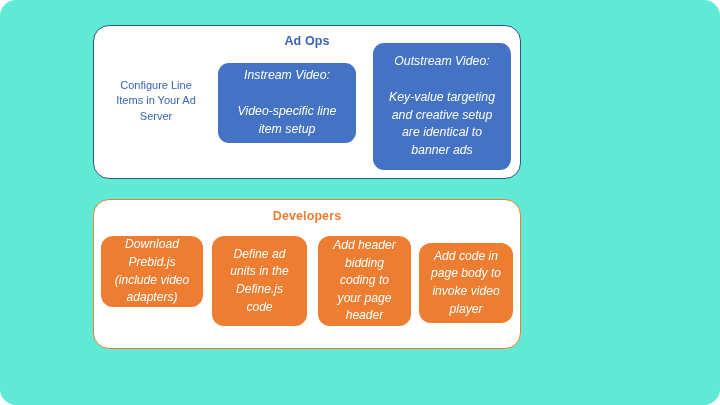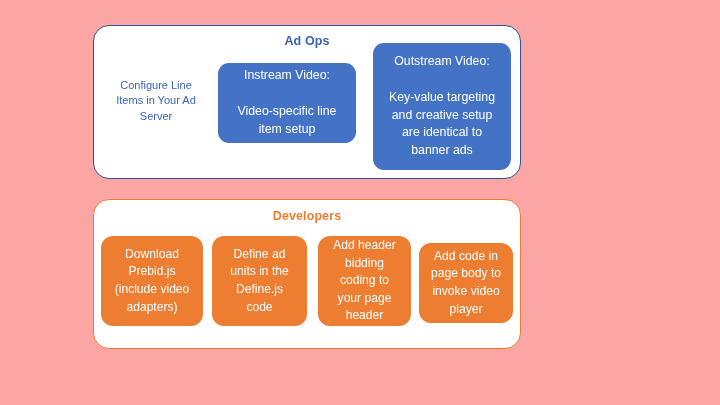--- a/index.html
+++ b/index.html
@@ -15,21 +15,22 @@
     font-family: "Liberation Sans", "DejaVu Sans", sans-serif;
     position: relative;
   }
 
   .canvas {
     position: absolute;
     left: 0;
     top: 0;
     width: 720px;
     height: 405px;
-    background: #fca5a5;
+    background: #5eead4;
+    border-radius: 16px;
   }
 
   
   .group {
     position: absolute;
     box-sizing: border-box;
     border-radius: 16px;
     background: #ffffff;
   }
   .group-adops {
@@ -86,20 +87,21 @@
     display: flex;
     align-items: center;
     justify-content: center;
     text-align: center;
     color: #ffffff;
     font-size: 12.3px;
     line-height: 1.45;
     white-space: pre-line;
     border-radius: 11px;
     padding: 4px 5px;
+    font-style: italic;
   }
   .box-blue {
     background: #4472C4;
   }
   .box-orange {
     background: #ED7D31;
     font-size: 12.1px;
     line-height: 1.46;
     border-radius: 12px;
   }
@@ -122,21 +124,21 @@
     top: 43px;
     width: 138px;
     height: 127px;
   }
 
   
   .d-1 {
     left: 101px;
     top: 236px;
     width: 102px;
-    height: 90px;
+    height: 71px;
   }
   .d-2 {
     left: 212px;
     top: 236px;
     width: 95px;
     height: 90px;
   }
   .d-3 {
     left: 318px;
     top: 236px;

